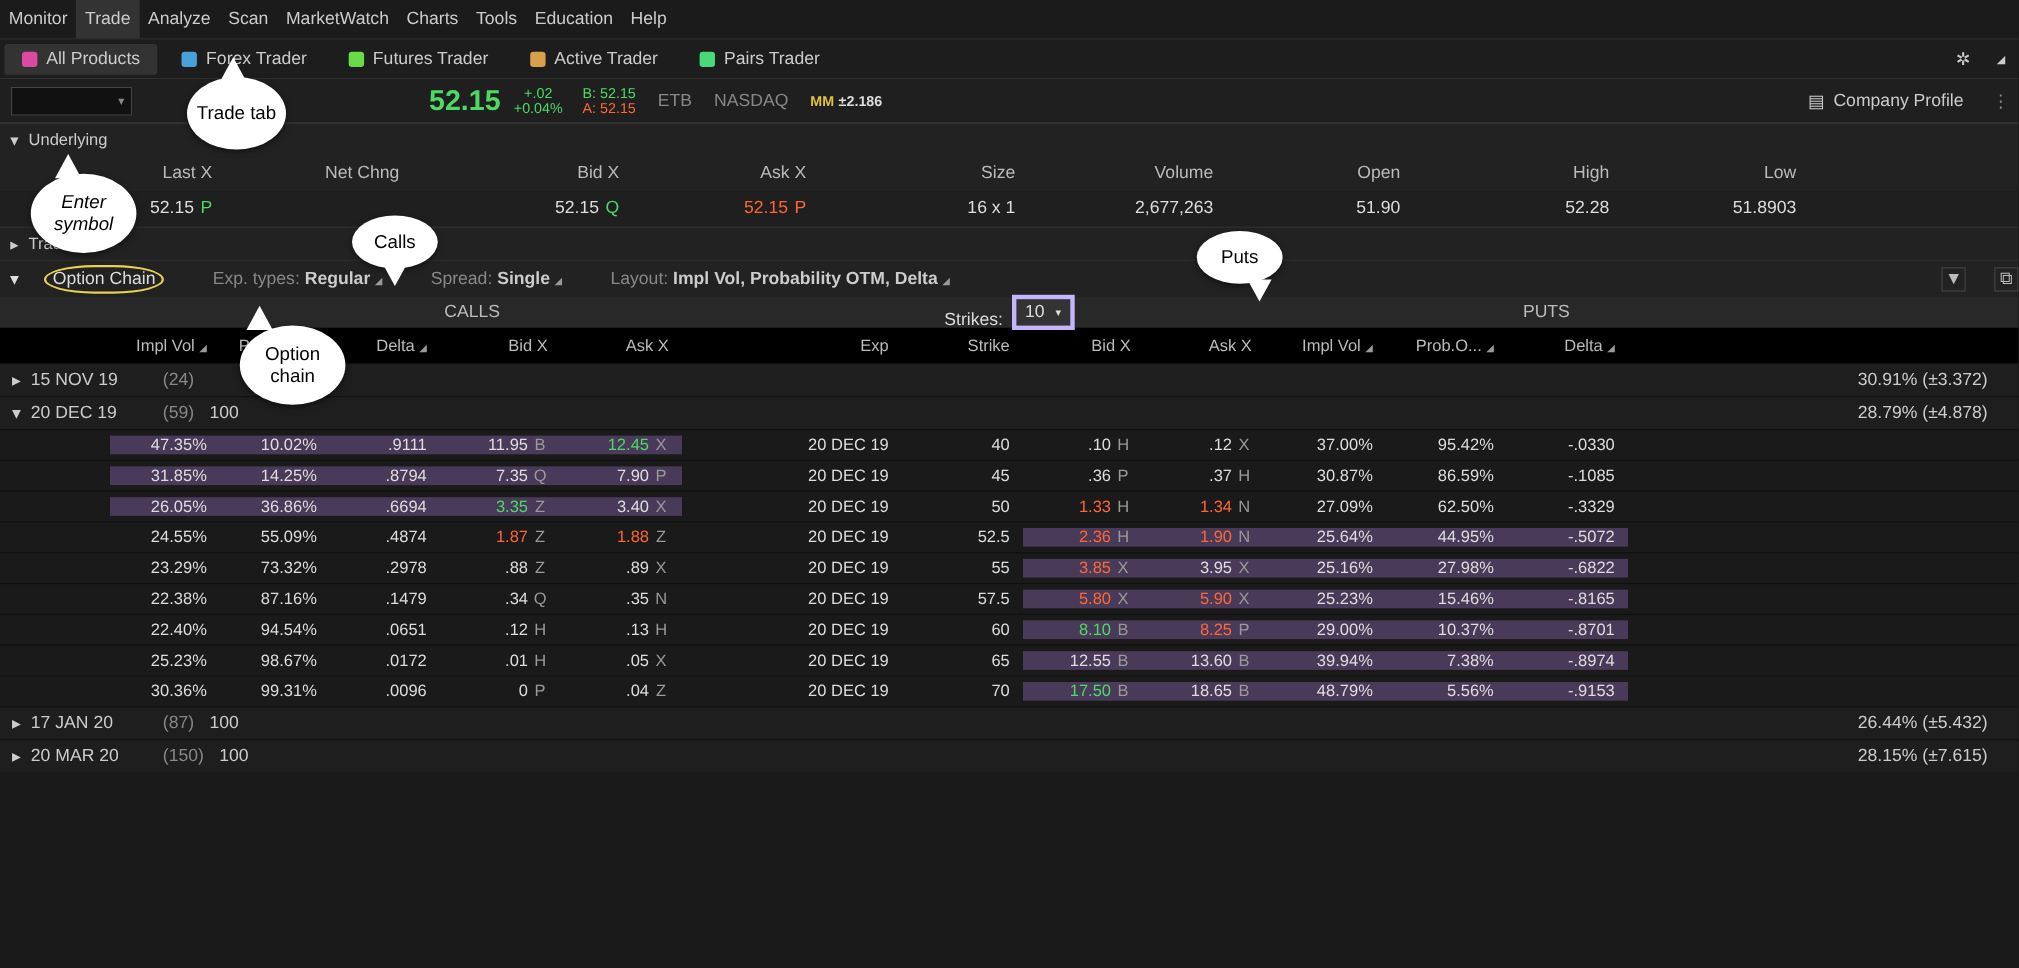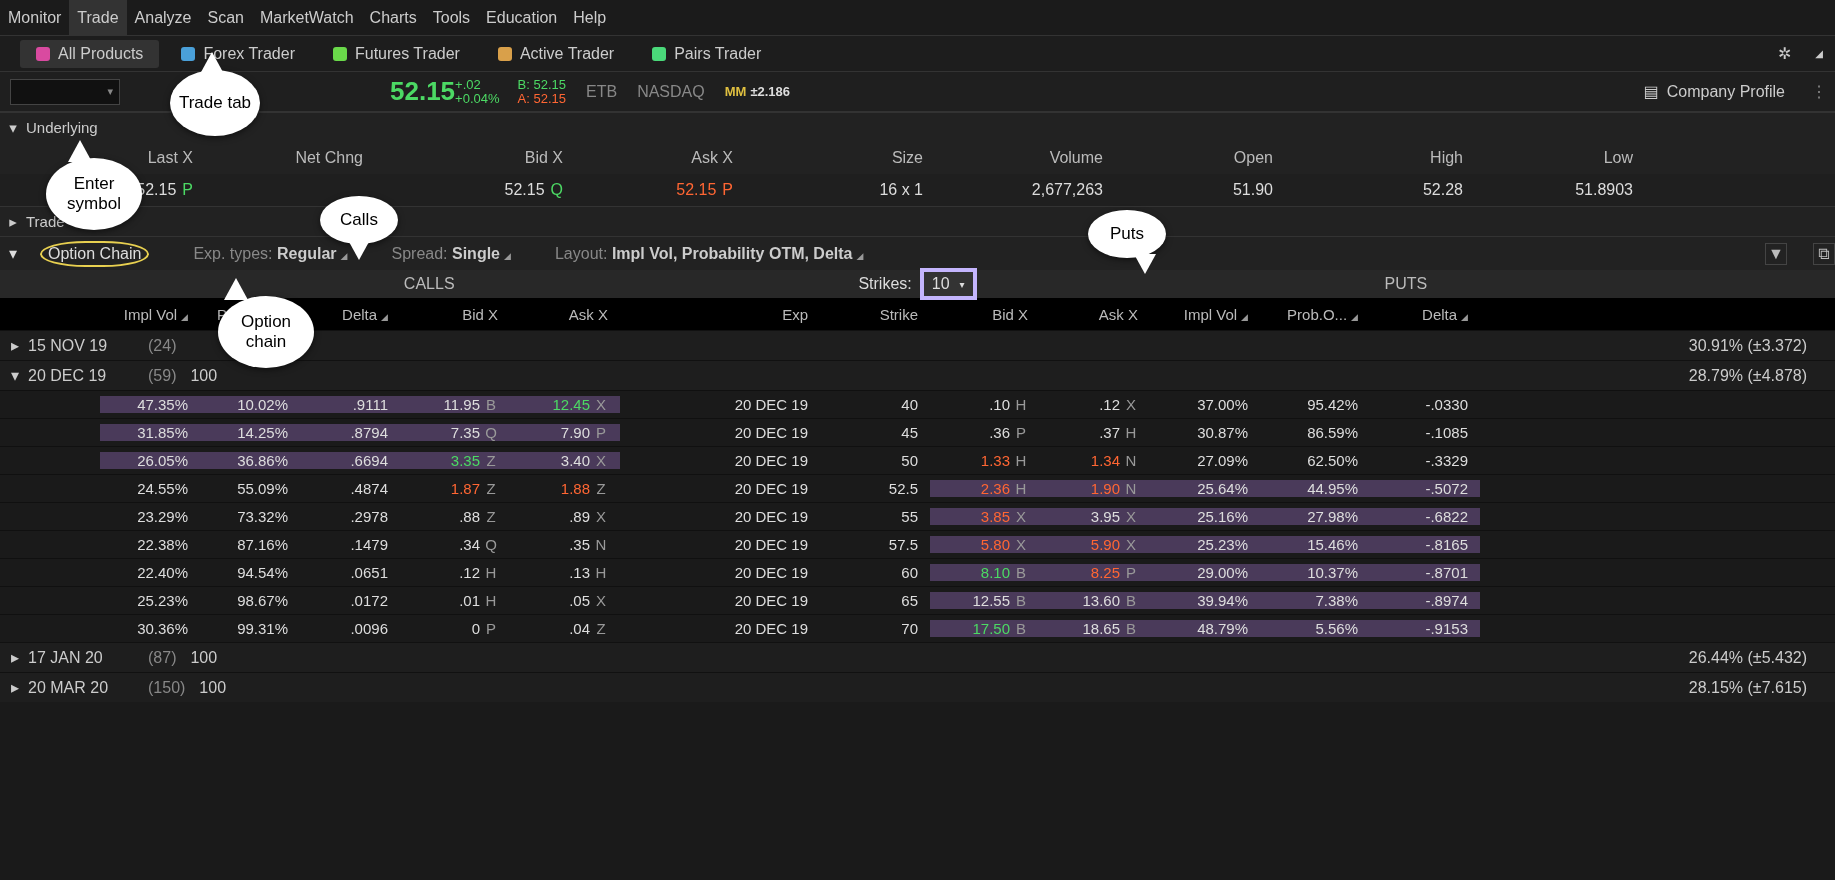--- a/index.html
+++ b/index.html
@@ -18,32 +18,32 @@
     --border:#444;
     --line:#333;
   }
   *{box-sizing:border-box;font-family:Arial,Helvetica,sans-serif;}
   body{margin:0;background:var(--bg);color:var(--text);font-size:16px;width:1835px;}
   
   .menubar{display:flex;align-items:center;height:36px;background:#1b1b1b;border-bottom:1px solid var(--line);}
   .menubar .item{padding:0 8px;height:100%;display:flex;align-items:center;color:#ccc;cursor:pointer;}
   .menubar .item.active{background:#333;}
   
-  .toolbar{display:flex;align-items:center;height:36px;background:#1d1d1d;border-bottom:1px solid var(--line);padding-left:20px;}
+  .toolbar{display:flex;align-items:center;height:36px;background:#1d1d1d;border-bottom:1px solid var(--line);padding-left:4px;}
   .tab{display:flex;align-items:center;gap:8px;padding:0 16px;height:28px;margin-right:6px;border-radius:3px;color:#ccc;cursor:pointer;}
   .tab.active{background:#333;}
   .tab .ic{width:14px;height:14px;border-radius:3px;}
   .tb-spacer{flex:1;}
   .gear{padding:0 12px;color:#ccc;}
   
   .quotebar{display:flex;align-items:center;height:40px;background:#1f1f1f;border-bottom:1px solid var(--line);}
   .sym{width:110px;height:26px;margin:0 10px;background:#111;border:1px solid #444;display:flex;align-items:center;justify-content:flex-end;padding-right:6px;color:#888;cursor:pointer;position:relative;}
   .sym:after{content:"▾";font-size:11px;color:#888;margin-left:6px;}
   .price-big{font-size:26px;font-weight:bold;color:var(--green);margin-left:260px;}
-  .chg{font-size:13px;line-height:14px;color:var(--green);}
+  .chg{margin-left:12px;font-size:13px;line-height:14px;color:var(--green);text-align:center;}
   .ba{margin-left:18px;font-size:13px;line-height:14px;}
   .ba .b{color:var(--green);}
   .ba .a{color:var(--orange2);}
   .q-sym{margin-left:20px;color:#888;}
   .mm{margin-left:20px;color:#e0c040;font-weight:bold;font-size:13px;}
   .mm-val{color:#ddd;margin-left:4px;}
   .qb-spacer{flex:1;}
   .profile{display:flex;align-items:center;gap:8px;color:#ccc;padding:0 18px;cursor:pointer;}
   
   .sect{display:flex;align-items:center;height:30px;background:#222;border-top:1px solid var(--line);padding-left:6px;color:#ccc;font-size:15px;}
@@ -61,21 +61,21 @@
   .oc-label{color:#ccc;margin-left:24px;}
   .oc-label .dim{color:#888;}
   .oc-label .b{font-weight:bold;}
   .tri{font-size:9px;color:#999;margin-left:4px;}
   .yellow-oval{display:inline-block;padding:2px 6px;border:2px solid #e8d050;border-radius:50%/60%;}
   .oc-spacer{flex:1;}
   .mini{width:22px;height:22px;display:inline-flex;align-items:center;justify-content:center;color:#bbb;border:1px solid #444;margin-left:6px;cursor:pointer;}
   
   .cp-row{display:flex;align-items:center;height:28px;background:#282828;}
   .cp-half{flex:1;display:flex;align-items:center;justify-content:center;color:#bbb;}
-  .cp-mid{display:flex;align-items:center;gap:8px;}
+  .cp-mid{display:flex;align-items:flex-end;gap:8px;}
   .strikes-sel{display:flex;align-items:center;gap:4px;background:#333;border:4px solid #c4b5fd;height:22px;padding:12px 8px;}
   
   .ot-head{display:grid;grid-template-columns:100px 100px 100px 100px 110px 110px 200px 110px 110px 110px 110px 110px 110px;height:32px;align-items:center;background:#000000;color:#bbb;font-size:15px;}
   .ot-head div{padding-right:12px;text-align:right;}
   
   .exp-row{display:flex;align-items:center;height:30px;background:#1e1e1e;color:#ccc;padding-left:8px;border-top:1px solid #111;}
   .exp-row .chev{width:14px;text-align:center;margin-right:6px;}
   .exp-row .sp{flex:1;}
   .exp-row .iv{padding-right:28px;color:#ccc;}
   
@@ -84,21 +84,21 @@
   .cell-exp{text-align:right;padding-right:20px;}
   .itm{background:var(--purple);}
   .g{color:var(--green);}
   .o{color:var(--orange2);}
   .exch{display:inline-block;width:14px;text-align:center;color:#999;margin-left:4px;}
   
   .callout{position:absolute;background:#fff;color:#000;border-radius:50%;display:flex;align-items:center;justify-content:center;text-align:center;font-size:17px;padding:8px;box-shadow:0 2px 6px rgba(0,0,0,.5);z-index:100;}
   .callout:before{content:"";position:absolute;width:0;height:0;}
   .co-trade{width:90px;height:66px;left:170px;top:70px;}
   .co-trade:before{top:-18px;left:30px;border-left:12px solid transparent;border-right:12px solid transparent;border-bottom:22px solid #fff;}
-  .co-sym{width:96px;height:72px;left:46px;top:158px;}
+  .co-sym{width:96px;height:72px;left:28px;top:158px;font-style:italic;}
   .co-sym:before{top:-18px;left:22px;border-left:12px solid transparent;border-right:12px solid transparent;border-bottom:22px solid #fff;}
   .co-calls{width:78px;height:48px;left:320px;top:196px;}
   .co-calls:before{bottom:-16px;left:28px;border-left:11px solid transparent;border-right:11px solid transparent;border-top:20px solid #fff;}
   .co-puts{width:78px;height:48px;left:1088px;top:210px;}
   .co-puts:before{bottom:-16px;left:46px;border-left:11px solid transparent;border-right:11px solid transparent;border-top:20px solid #fff;}
   .co-chain{width:96px;height:72px;left:218px;top:296px;}
   .co-chain:before{top:-18px;left:6px;border-left:12px solid transparent;border-right:12px solid transparent;border-bottom:22px solid #fff;}
 </style>
 </head>
 <body>

